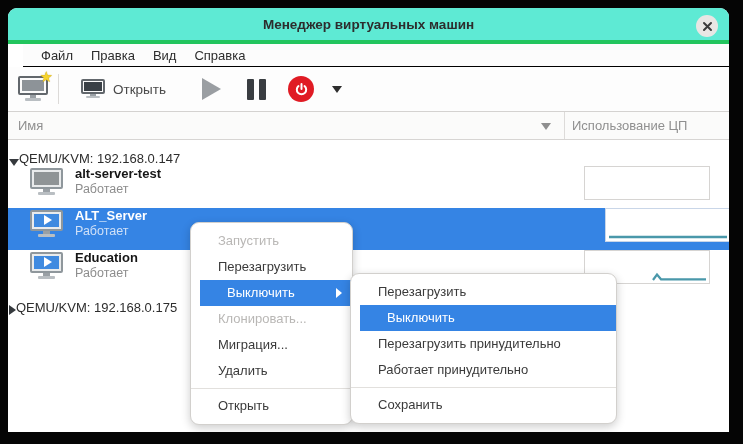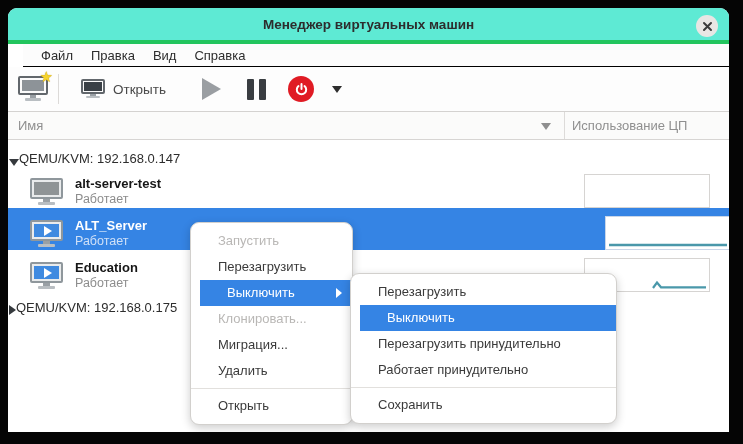--- a/index.html
+++ b/index.html
@@ -82,21 +82,21 @@
   
   .list { position:relative; background:#ffffff; }
   .host-row { height:23px; display:flex; align-items:flex-end; padding-left:1px; }
   .host-row.first { margin-top:3px; }
   .host-label { font-size:13px; color:#2d2d2d; }
   .exp-down { width:0; height:0; border-top:7px solid #35393d;
               border-left:5px solid transparent; border-right:5px solid transparent; }
   .exp-right { width:0; height:0; border-left:7px solid #35393d;
                border-top:5px solid transparent; border-bottom:5px solid transparent; }
 
-  .vm-row { height:42px; display:flex; align-items:flex-end; }
+  .vm-row { height:42px; display:flex; align-items:flex-start; }
   .vm-row.selected { background:#3584e4;gap:21px; }
   .vm-main { flex:0 0 557px; display:flex; align-items:center; padding-left:22px; gap:12px; }
   .vm-text { display:flex; flex-direction:column; line-height:1.25; }
   .vm-name { font-size:13px; font-weight:bold; color:#161616; }
   .vm-status { font-size:12.5px; color:#8d8d8d; }
   .vm-row.selected .vm-name { color:#ffffff; }
   .vm-row.selected .vm-status { color:#cfe0f7; }
 
   .mon-vm { width:33px; height:28px; }
   .mon-vm .mon-frame { height:21px; border:2px solid #8f979c; background:#e9ebec; }

